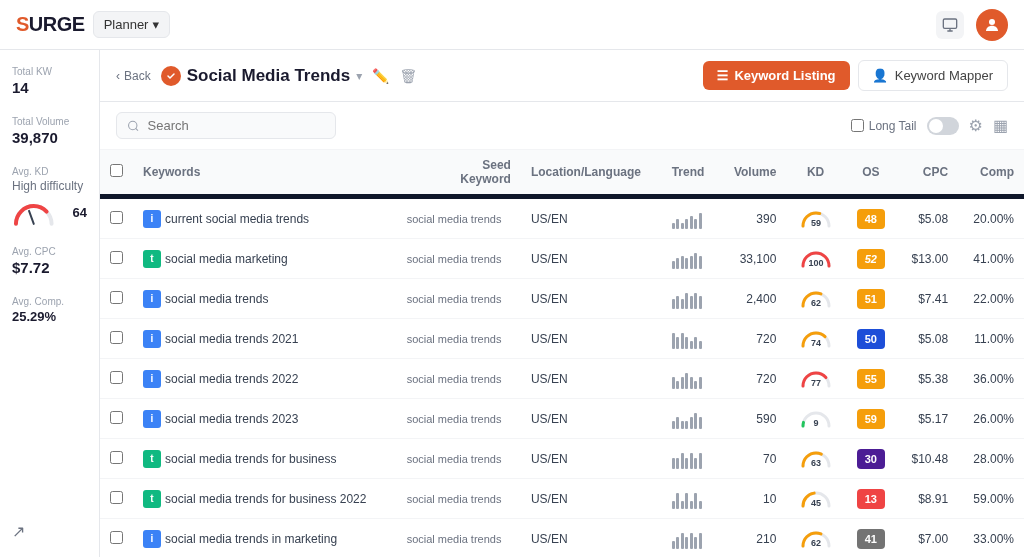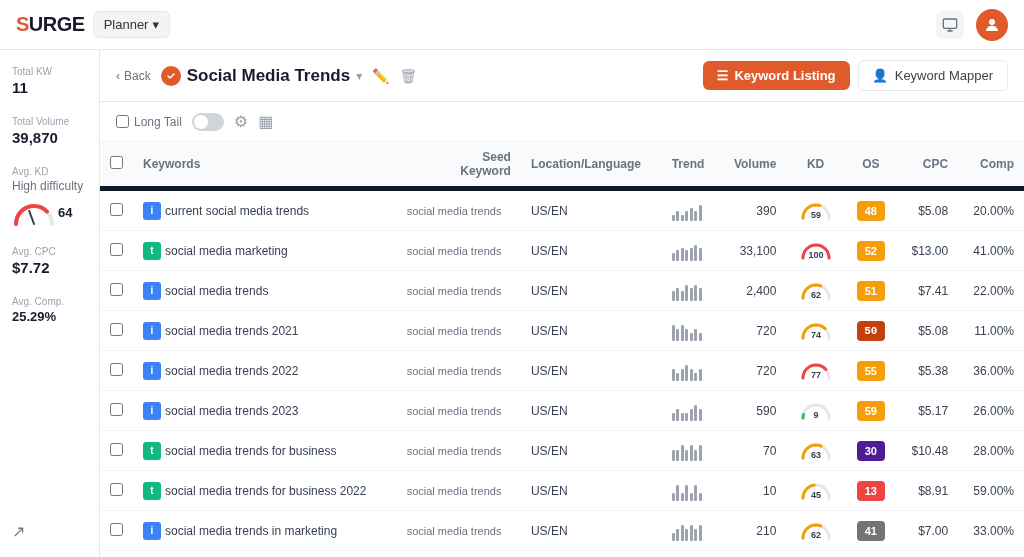--- a/index.html
+++ b/index.html
@@ -141,21 +141,21 @@
     .os-badge {
       display: inline-flex; align-items: center; justify-content: center;
       width: 28px; height: 20px; border-radius: 4px;
       font-size: 11px; font-weight: 700; color: white;
     }
 
     .cpc-cell { color: #374151; font-weight: 500; }
     .comp-cell { color: #374151; }
 
     
-    .sidebar-gauge { display: flex; align-items: center; gap: 2px; margin-top: 3px; }
+    .sidebar-gauge { display: flex; align-items: center; gap: 17px; margin-top: 3px; }
   </style>
 </head>
 <body>
 
 <div class="top-nav">
   <div class="nav-left">
     <div class="logo"><span>S</span>URGE</div>
     <button class="planner-btn">
       <span>Planner</span>
       <span>▾</span>
@@ -175,21 +175,21 @@
         </svg>
     </div>
   </div>
 </div>
 
 <div class="main-layout">
 
   <div class="sidebar">
     <div class="stat-block">
       <span class="stat-label">Total KW</span>
-      <span class="stat-value">11</span>
+      <span class="stat-value">14</span>
     </div>
     <div class="stat-block">
       <span class="stat-label">Total Volume</span>
       <span class="stat-value">39,870</span>
     </div>
     <div class="stat-block">
       <span class="stat-label">Avg. KD</span>
       <span class="stat-sub">High difficulty</span>
       <div class="sidebar-gauge">
         <svg width="44" height="28" viewBox="0 0 44 28">
@@ -241,20 +241,27 @@
         <button class="kw-mapper-btn">
           <span>👤</span>
           <span>Keyword Mapper</span>
         </button>
       </div>
     </div>
 
     <div class="table-area">
 
       <div class="search-bar">
+        <div class="search-input-wrap">
+          <svg width="14" height="14" viewBox="0 0 24 24" fill="none" stroke="#9ca3af" stroke-width="2">
+              <circle cx="11" cy="11" r="8"></circle>
+              <path d="m21 21-4.35-4.35"></path>
+            </svg>
+          <input type="text" placeholder="Search" style="">
+        </div>
         <div class="search-controls">
           <label class="long-tail-label">
             <input type="checkbox" style="">
             <span>Long Tail</span>
           </label>
           <div class="toggle-switch">
             <div class="toggle-knob"></div>
           </div>
           <span class="filter-icon">⚙</span>
           <span class="grid-icon">▦</span>
@@ -335,21 +342,21 @@
     </td>
     <td class="right">33,100</td>
     <td class="center">
       <svg width="34" height="22" viewBox="0 0 34 22">
         <path d="M4 20 A13 13 0 0 1 30 20" stroke="#e5e7eb" stroke-width="3" fill="none" stroke-linecap="round"></path>
         <path d="M4 20 A13 13 0 0 1 30 20" stroke="#ef4444" stroke-width="3" fill="none" stroke-linecap="round" stroke-dasharray="40.840704496667314" stroke-dashoffset="0"></path>
         <text x="17" y="20" text-anchor="middle" font-size="9" font-weight="700" fill="#374151">100</text>
       </svg>
     </td>
     <td class="center">
-      <span class="os-badge" style="background:#f59e0b;">52</span>
+      <span class="os-badge" style="background:#f59e0b;font-style:italic;">52</span>
     </td>
     <td class="right cpc-cell">$13.00</td>
     <td class="right comp-cell">41.00%</td>
   </tr>
             <tr>
     <td class="checkbox-cell"><input type="checkbox" style=""></td>
     <td>
       <div class="kw-cell">
         <span class="kw-icon kw-i">i</span>
         <span>social media trends</span>
@@ -405,21 +412,21 @@
     </td>
     <td class="right">720</td>
     <td class="center">
       <svg width="34" height="22" viewBox="0 0 34 22">
         <path d="M4 20 A13 13 0 0 1 30 20" stroke="#e5e7eb" stroke-width="3" fill="none" stroke-linecap="round"></path>
         <path d="M4 20 A13 13 0 0 1 30 20" stroke="#f59e0b" stroke-width="3" fill="none" stroke-linecap="round" stroke-dasharray="40.840704496667314" stroke-dashoffset="10.618583169133503"></path>
         <text x="17" y="20" text-anchor="middle" font-size="9" font-weight="700" fill="#374151">74</text>
       </svg>
     </td>
     <td class="center">
-      <span class="os-badge" style="background:#c2410c;font-family:Liberation Mono, monospace;">50</span>
+      <span class="os-badge" style="background:#1d4ed8;">50</span>
     </td>
     <td class="right cpc-cell">$5.08</td>
     <td class="right comp-cell">11.00%</td>
   </tr>
             <tr>
     <td class="checkbox-cell"><input type="checkbox" style=""></td>
     <td>
       <div class="kw-cell">
         <span class="kw-icon kw-i">i</span>
         <span>social media trends 2022</span>

